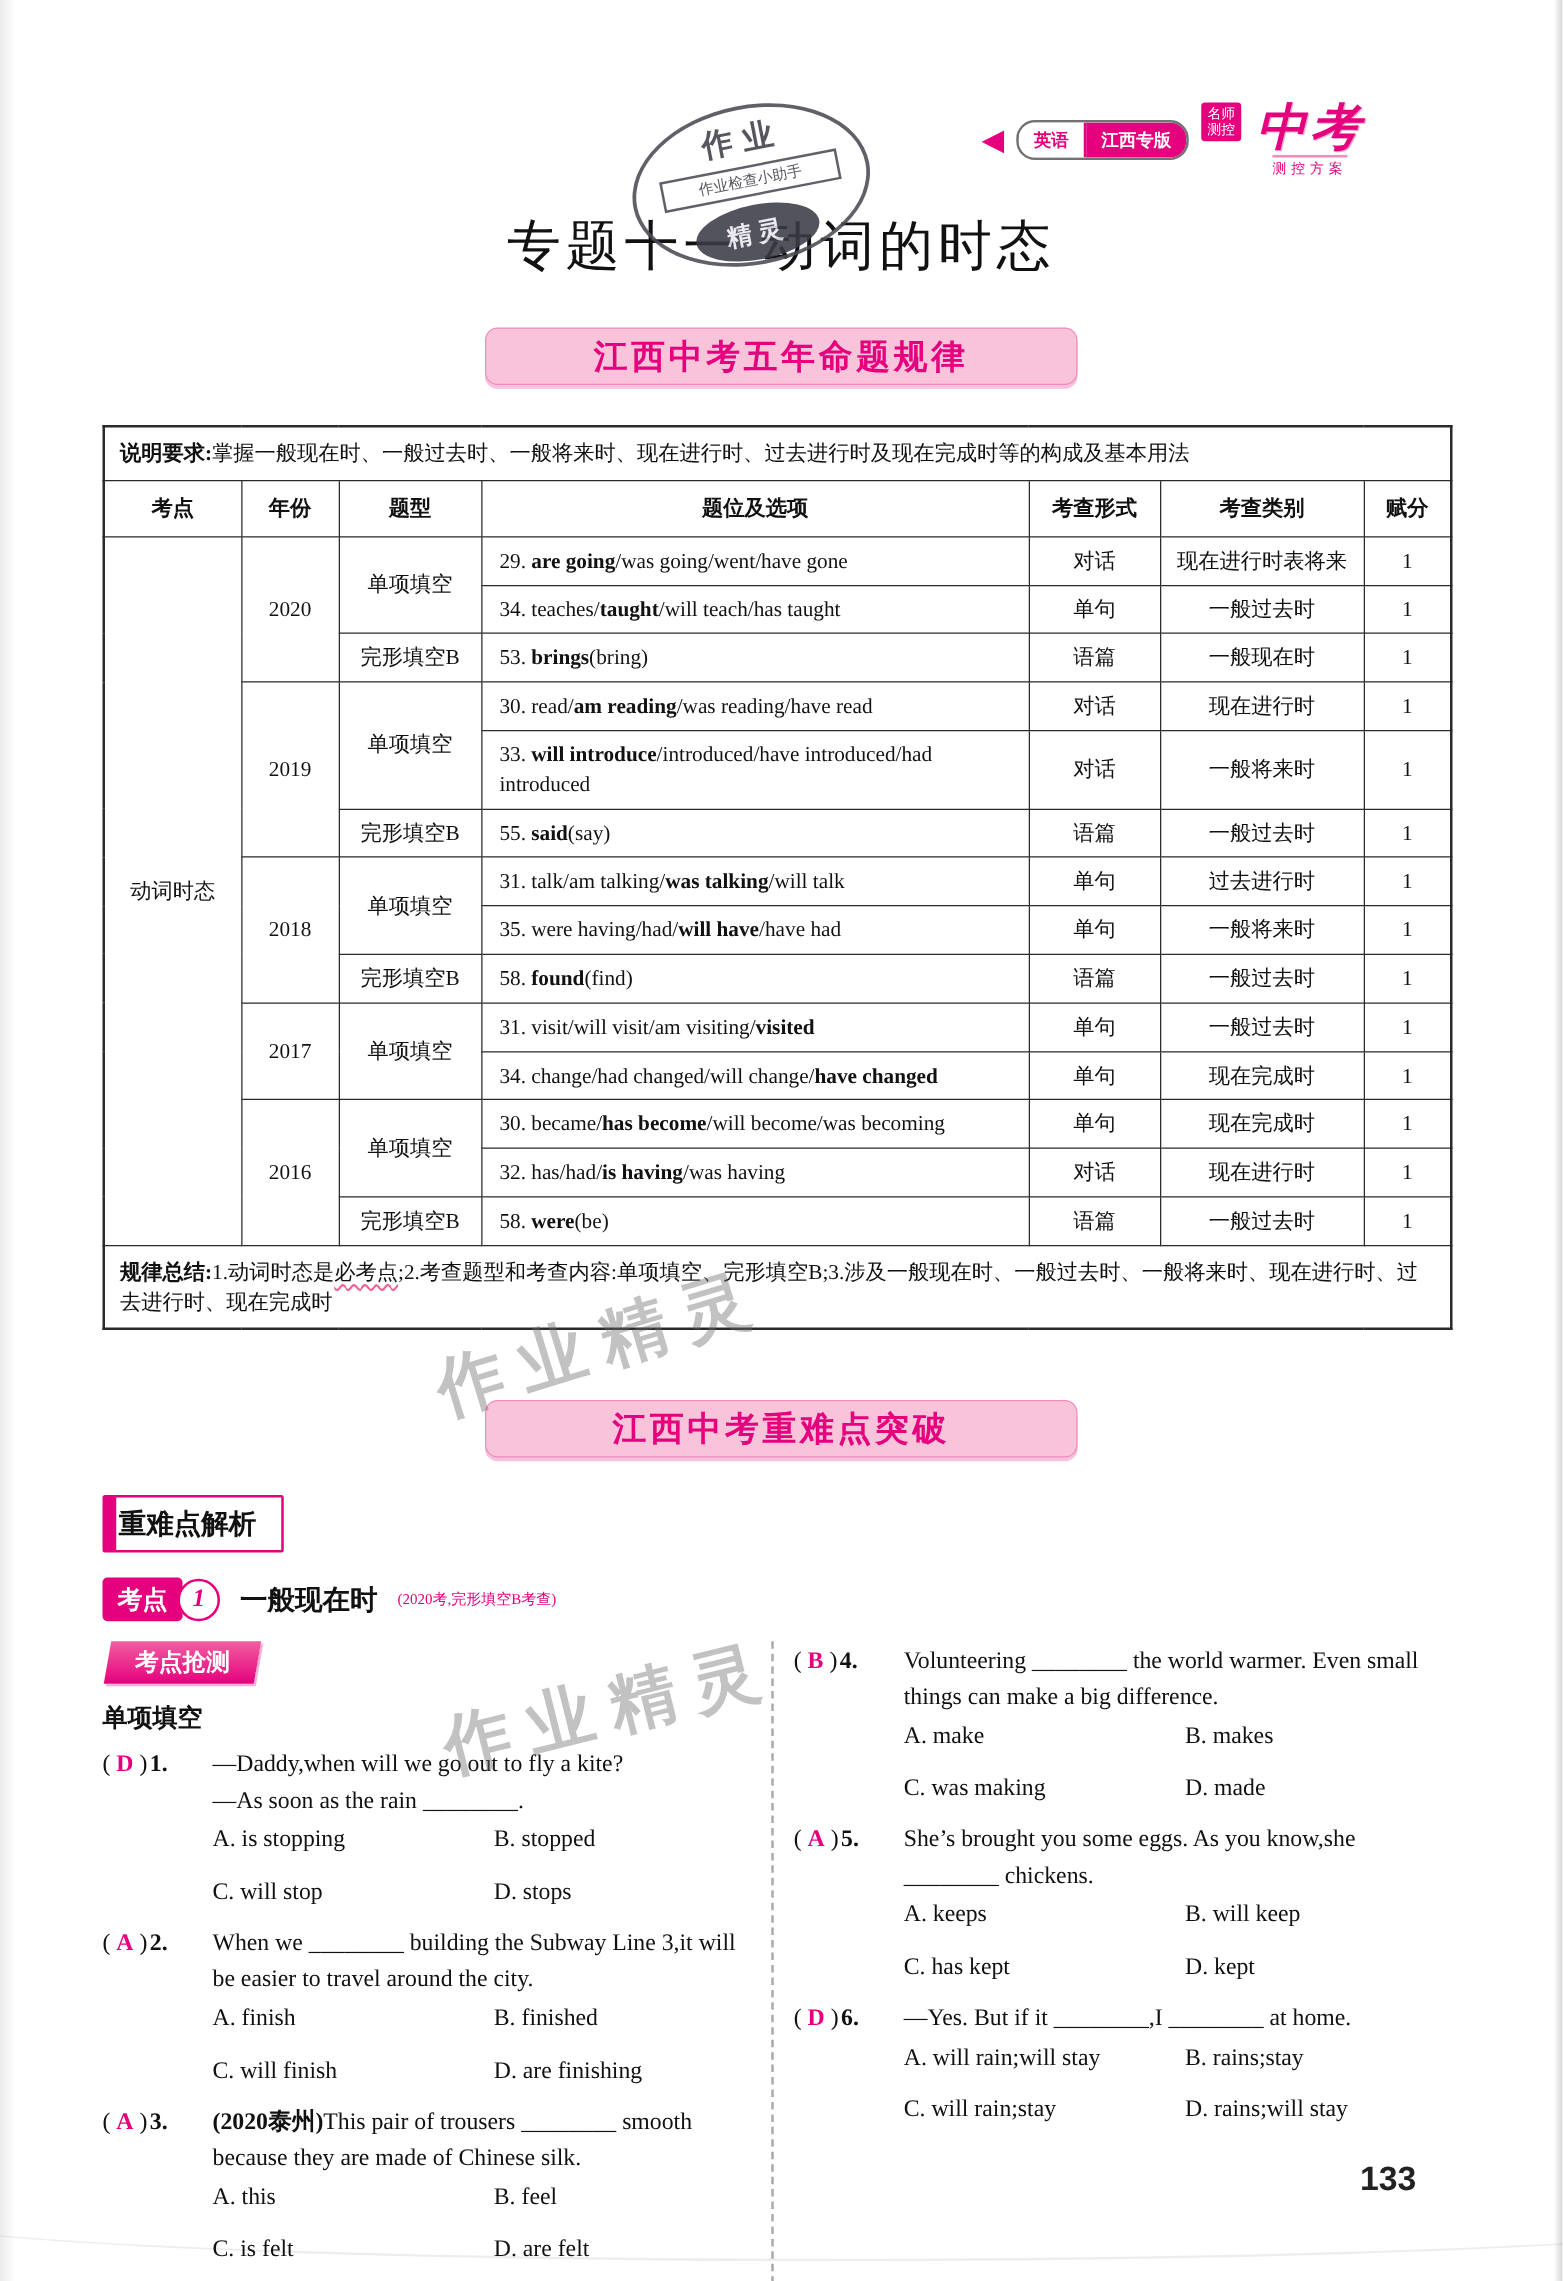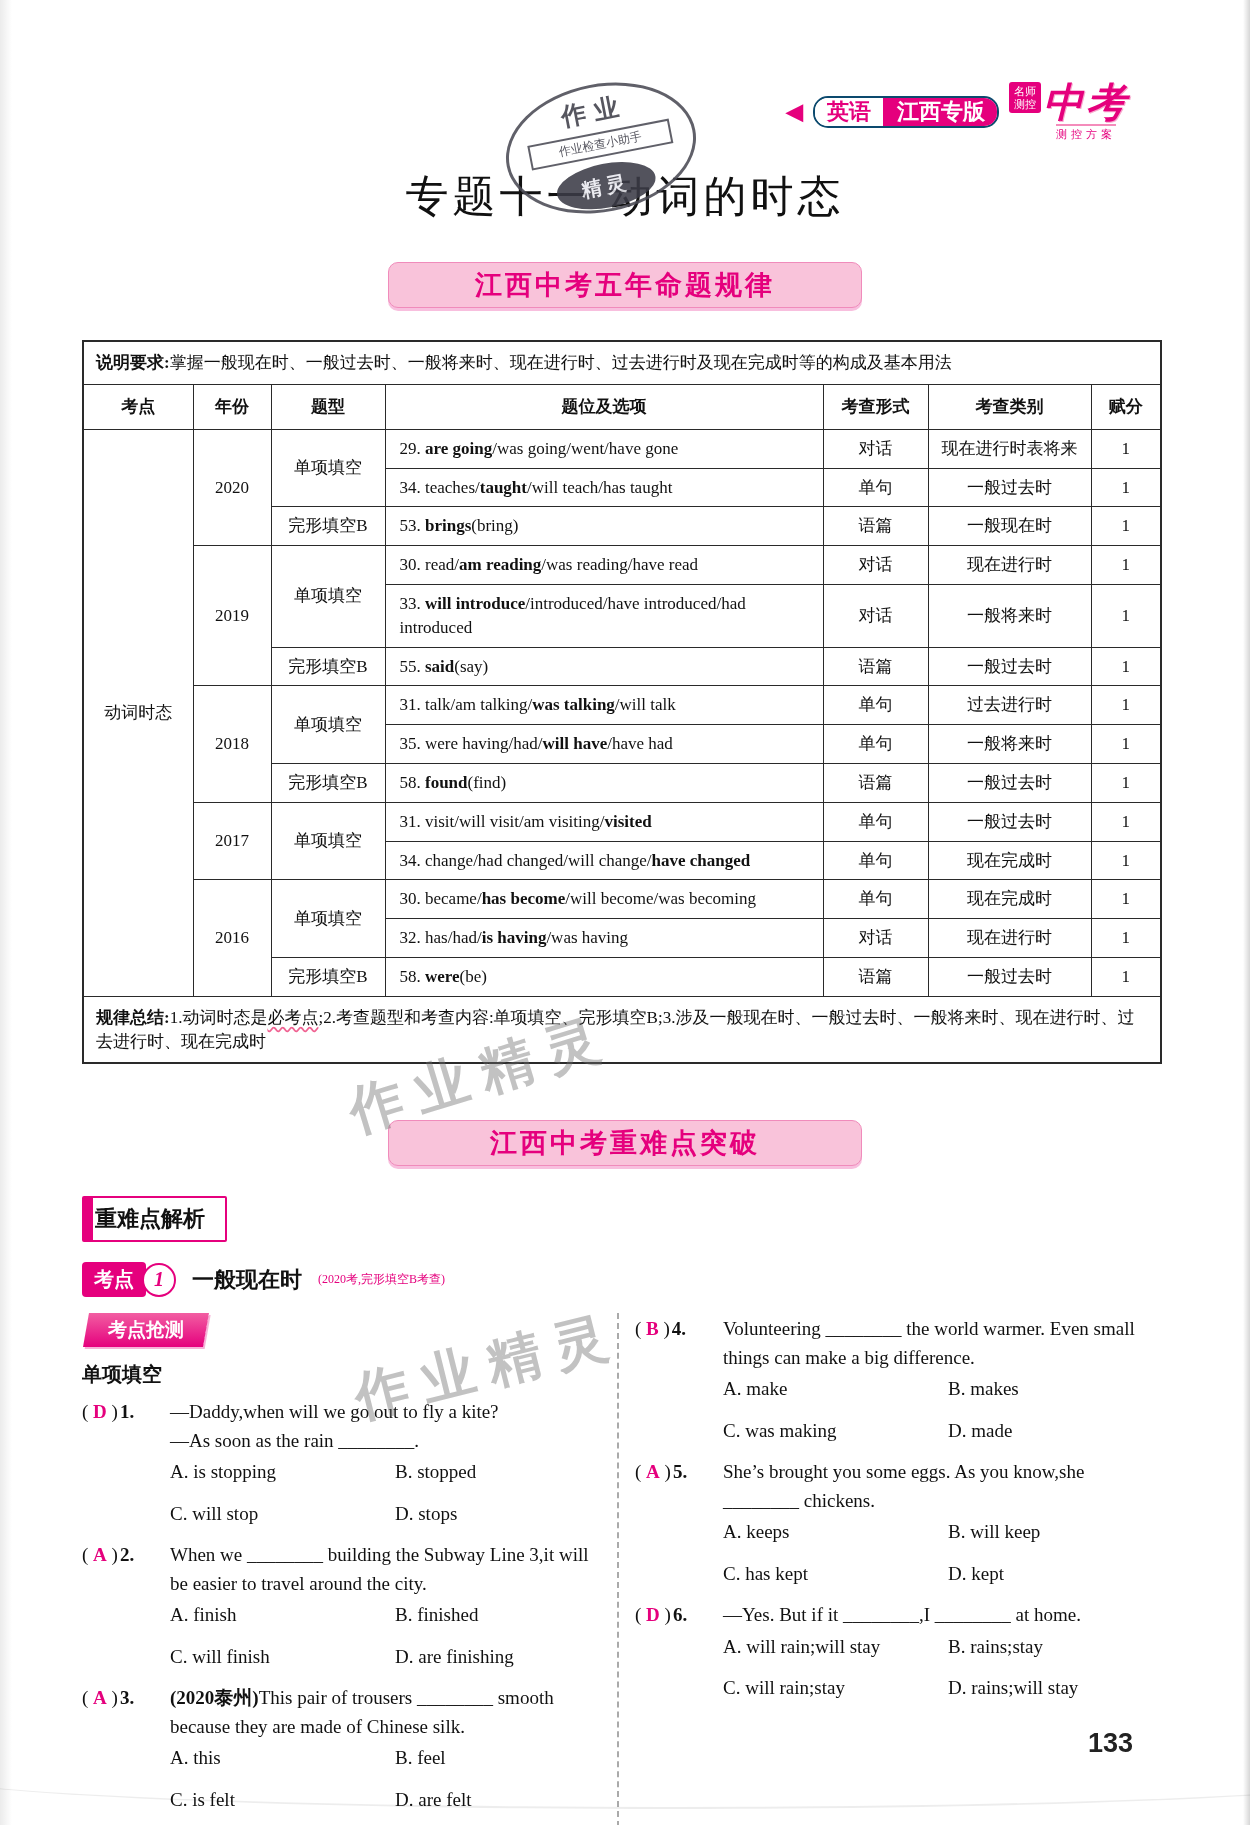--- a/index.html
+++ b/index.html
@@ -8,25 +8,25 @@
   .edge-right{position:absolute;top:0;right:0;width:7px;height:100%;
         background:linear-gradient(to left,rgba(0,0,0,.16),rgba(0,0,0,0));pointer-events:none}
   .edge-left{position:absolute;top:0;left:0;width:12px;height:100%;
         background:linear-gradient(to right,rgba(0,0,0,.08),rgba(0,0,0,0));pointer-events:none}
   .curl{position:absolute;bottom:16px;left:-80px;width:1500px;height:70px;
         border-bottom:2px solid rgba(0,0,0,.07);border-radius:50%;pointer-events:none}
 
   
   .header{position:absolute;top:86px;left:786px;height:52px;display:flex;align-items:center;gap:10px}
   .back-arrow{color:#e5007d;font-size:22px;font-weight:bold}
-  .subject-pill{display:inline-flex;border:2px solid #0c4a6e;border-radius:15px;overflow:hidden;
-        font-family:"Liberation Sans",sans-serif;font-weight:bold;font-size:22px;height:28px;line-height:28px}
+  .subject-pill{display:inline-flex;border:2px solid #737373;border-radius:15px;overflow:hidden;
+        font-family:"Liberation Sans",sans-serif;font-weight:bold;font-size:14px;height:28px;line-height:28px}
   .pill-left{color:#e5007d;background:#fff;padding:0 12px;border-right:2px solid #e5007d}
   .pill-right{color:#fff;background:#e5007d;padding:0 12px}
-  .brand{display:inline-flex;align-items:flex-start;gap:2px}
+  .brand{display:inline-flex;align-items:flex-start;gap:12px}
   .brand-small{display:inline-block;width:26px;background:#e5007d;color:#fff;
         font-family:"Liberation Sans",sans-serif;font-size:11px;line-height:1.15;
         padding:3px 3px;border-radius:3px;word-break:break-all;text-align:center}
   .brand-main{display:inline-flex;flex-direction:column;align-items:center}
   .brand-big{color:#e5007d;font-family:"Liberation Sans",sans-serif;font-weight:bold;
         font-style:italic;font-size:40px;line-height:1;letter-spacing:3px;
         text-shadow:1px 1px 0 #f7a8cd}
   .brand-sub{color:#e5007d;font-family:"Liberation Sans",sans-serif;font-size:11px;
         letter-spacing:4px;margin-top:2px;border-top:2px solid #f48cbb;padding-top:1px}
 

